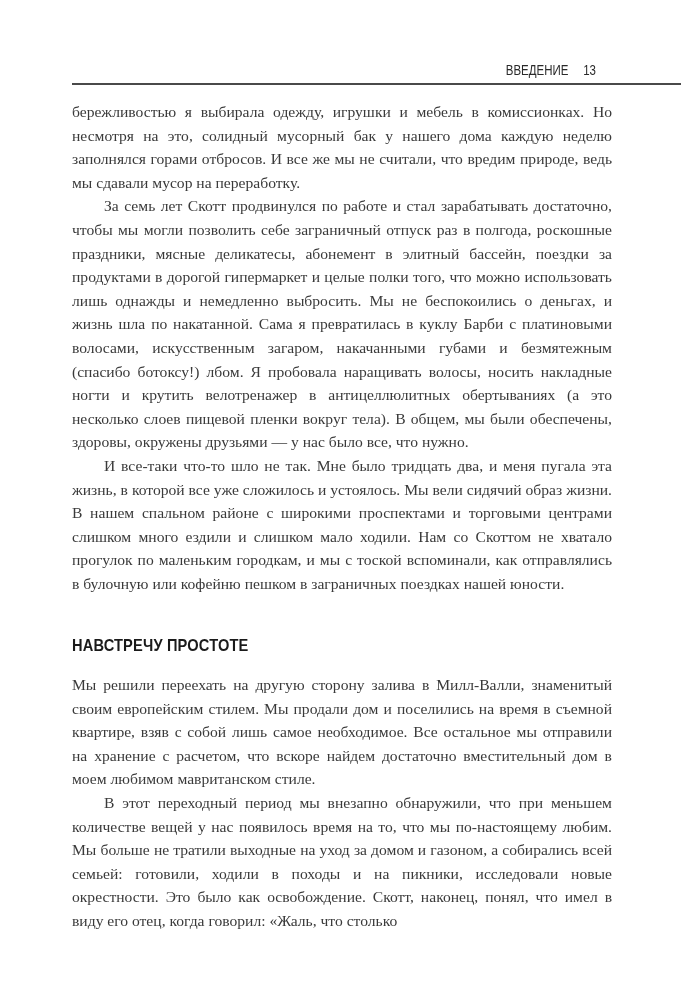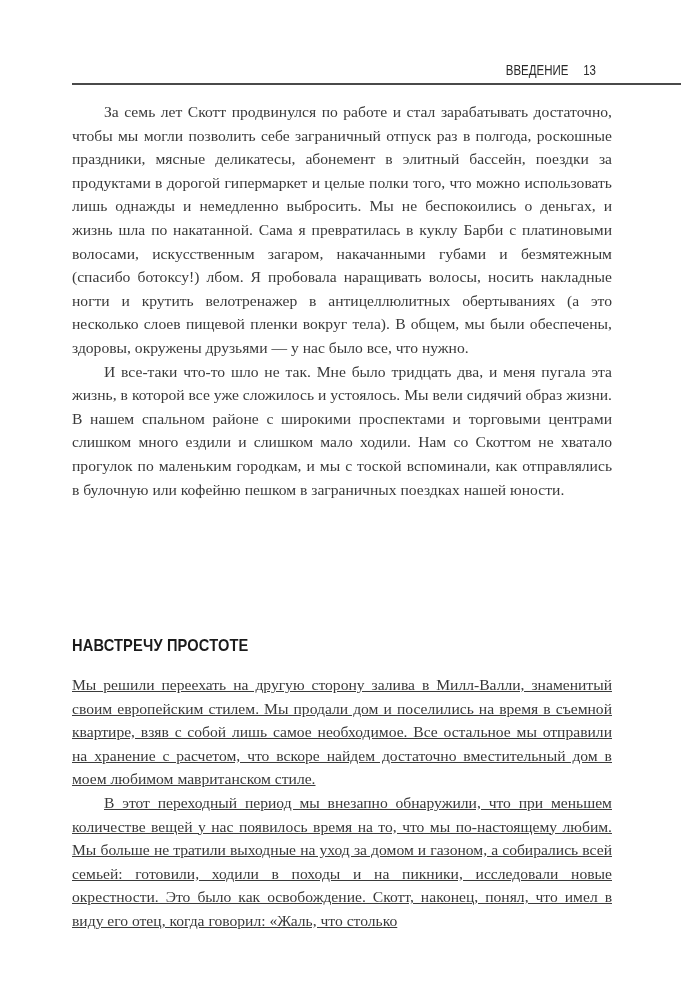--- a/index.html
+++ b/index.html
@@ -23,32 +23,33 @@
   }
   .body-text p { margin: 0; }
   .body-text p.indent { text-indent: 32px; }
   #block1 { top: 100px; }
   .section-heading {
     position: absolute; left: 72px; top: 636px;
     font-family: "Liberation Sans", "DejaVu Sans", sans-serif; font-weight: bold;
     font-size: 17px; color: #1a1a1a; letter-spacing: 0.2px;
     transform: scaleX(0.86); transform-origin: left center;
   }
-  #block2 { top: 673px; text-decoration: underline; }
+  #block2 { top: 673px; }
 </style>
 </head>
 <body>
 
 <div class="running-head">
   <span>ВВЕДЕНИЕ</span>
   <span>13</span>
 </div>
 <div class="rule"></div>
 
 <div class="body-text" id="block1">
+  <p>бережливостью я выбирала одежду, игрушки и мебель в комиссионках. Но несмотря на это, солидный мусорный бак у нашего дома каждую неделю заполнялся горами отбросов. И все же мы не считали, что вредим природе, ведь мы сдавали мусор на переработку.</p>
   <p class="indent">За семь лет Скотт продвинулся по работе и стал зарабатывать достаточно, чтобы мы могли позволить себе заграничный отпуск раз в полгода, роскошные праздники, мясные деликатесы, абонемент в элитный бассейн, поездки за продуктами в дорогой гипермаркет и целые полки того, что можно использовать лишь однажды и немедленно выбросить. Мы не беспокоились о деньгах, и жизнь шла по накатанной. Сама я превратилась в куклу Барби с платиновыми волосами, искусственным загаром, накачанными губами и безмятежным (спасибо ботоксу!) лбом. Я пробовала наращивать волосы, носить накладные ногти и крутить велотренажер в антицеллюлитных обертываниях (а это несколько слоев пищевой пленки вокруг тела). В общем, мы были обеспечены, здоровы, окружены друзьями — у нас было все, что нужно.</p>
   <p class="indent">И все-таки что-то шло не так. Мне было тридцать два, и меня пугала эта жизнь, в которой все уже сложилось и устоялось. Мы вели сидячий образ жизни. В нашем спальном районе с широкими проспектами и торговыми центрами слишком много ездили и слишком мало ходили. Нам со Скоттом не хватало прогулок по маленьким городкам, и мы с тоской вспоминали, как отправлялись в булочную или кофейню пешком в заграничных поездках нашей юности.</p>
 </div>
 
 <div class="section-heading">НАВСТРЕЧУ ПРОСТОТЕ</div>
 
 <div class="body-text" id="block2">
   <p>Мы решили переехать на другую сторону залива в Милл-Валли, знаменитый своим европейским стилем. Мы продали дом и поселились на время в съемной квартире, взяв с собой лишь самое необходимое. Все остальное мы отправили на хранение с расчетом, что вскоре найдем достаточно вместительный дом в моем любимом мавританском стиле.</p>
   <p class="indent">В этот переходный период мы внезапно обнаружили, что при меньшем количестве вещей у нас появилось время на то, что мы по-настоящему любим. Мы больше не тратили выходные на уход за домом и газоном, а собирались всей семьей: готовили, ходили в походы и на пикники, исследовали новые окрестности. Это было как освобождение. Скотт, наконец, понял, что имел в виду его отец, когда говорил: «Жаль, что столько</p>
 </div>

